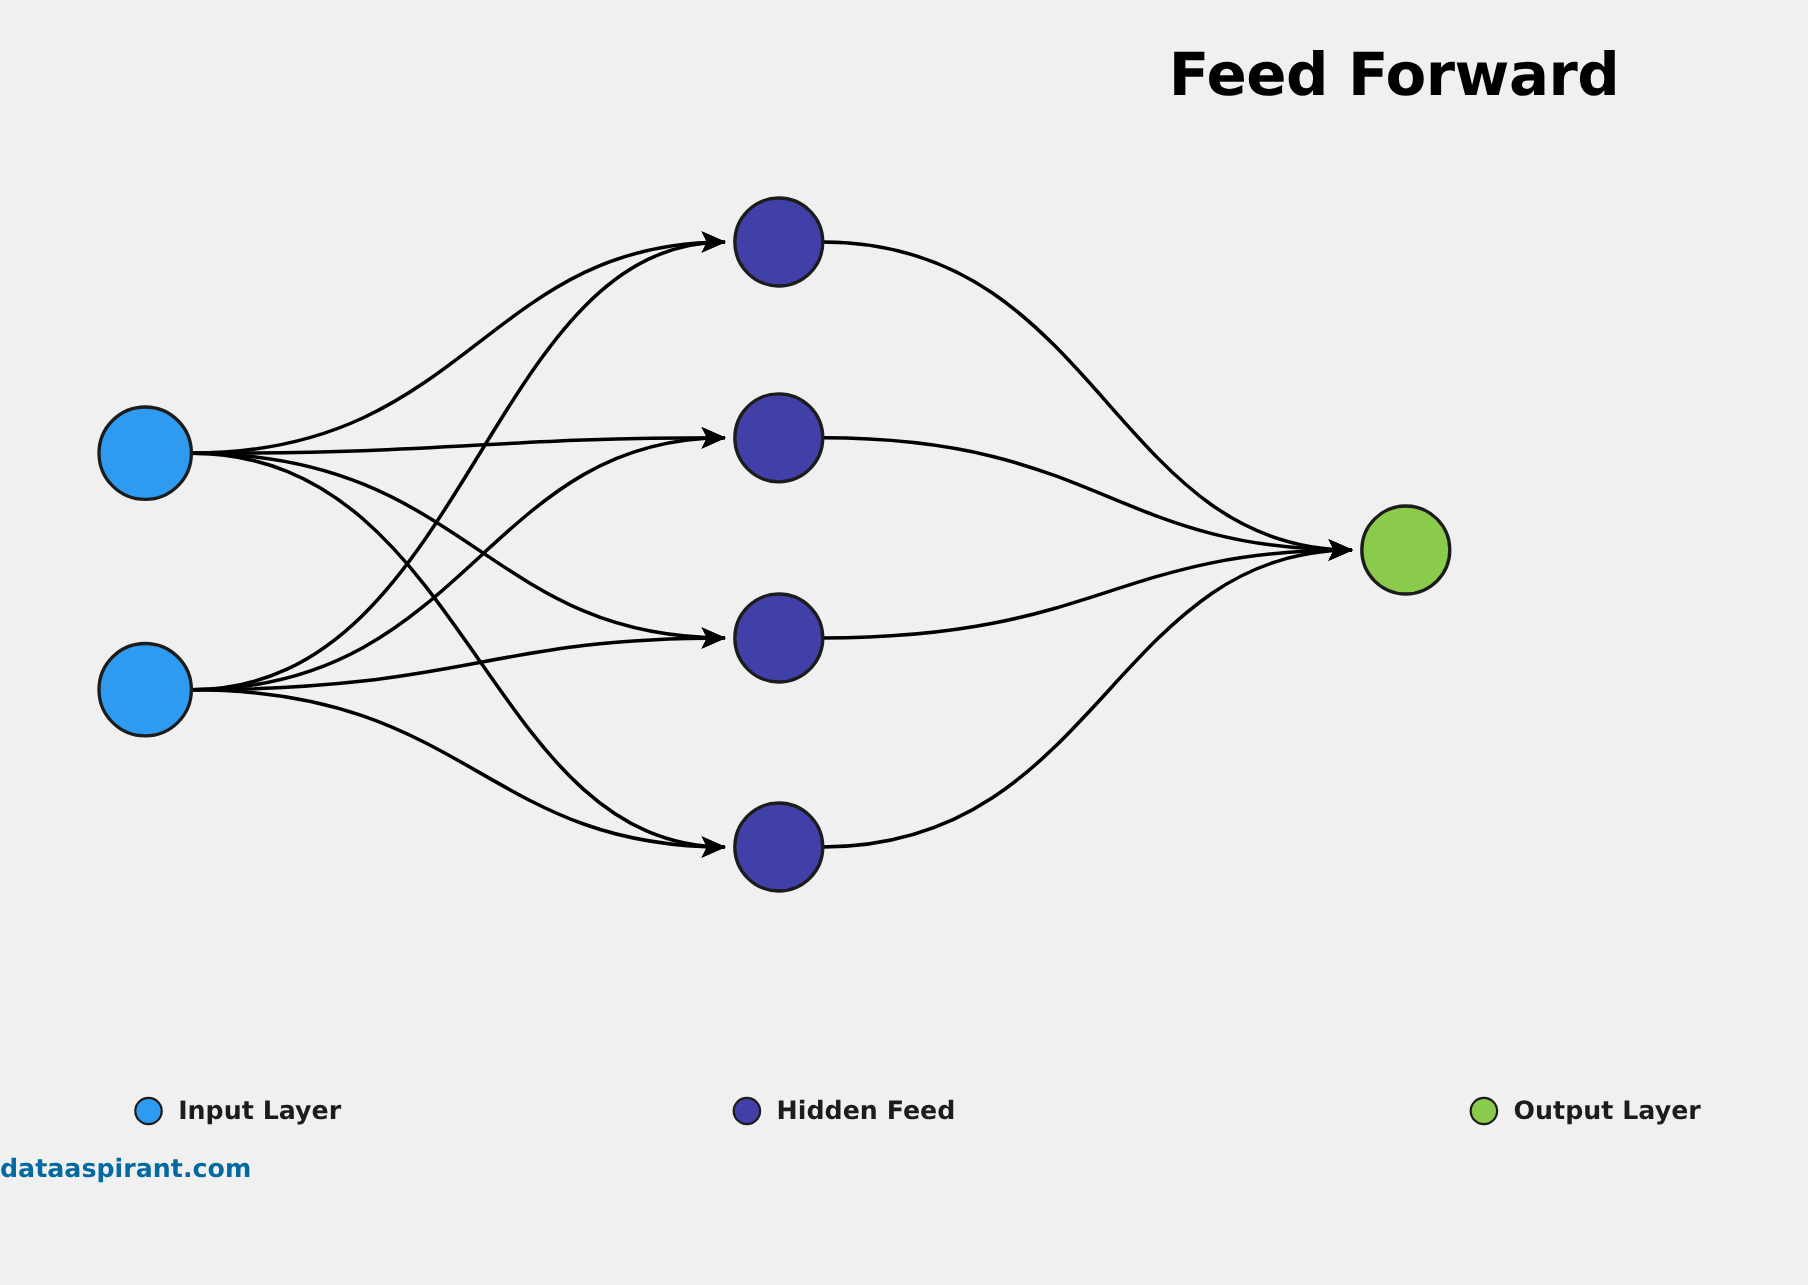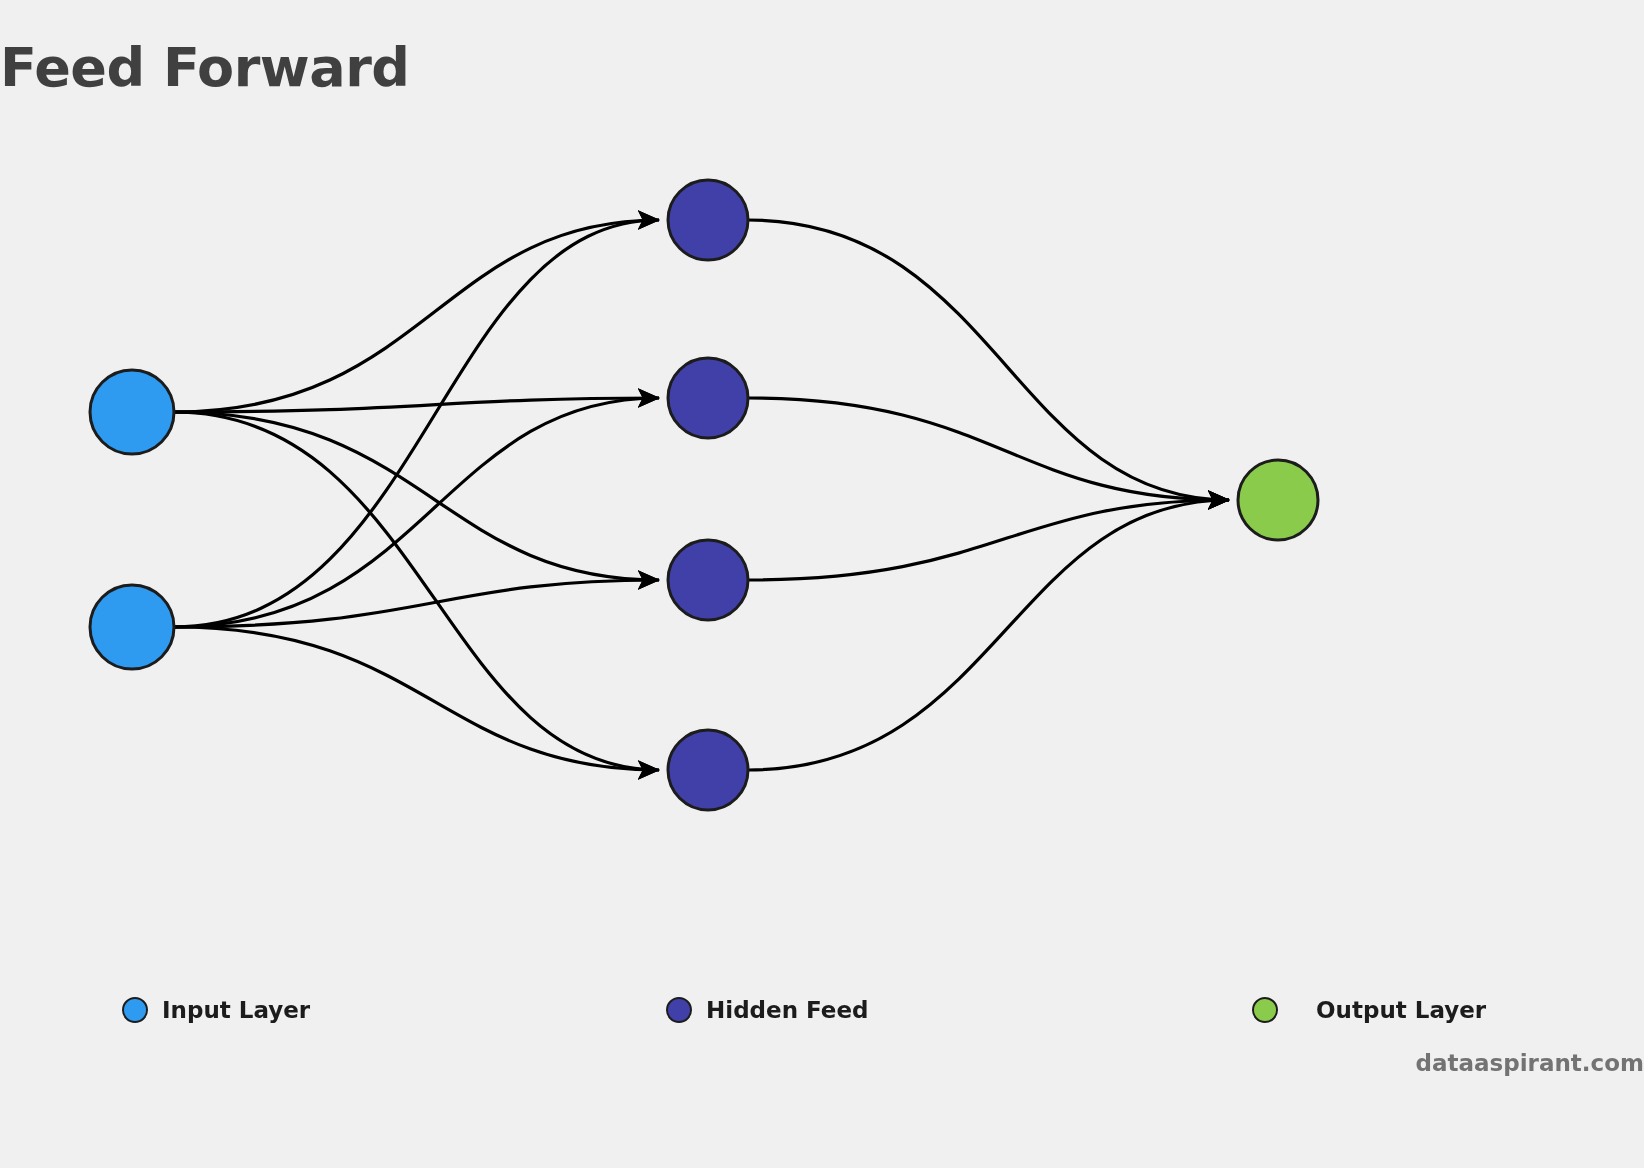--- a/index.html
+++ b/index.html
@@ -13,24 +13,24 @@
     height: 1168px;
     background: #f0f0f0;
     overflow: hidden;
     font-family: "DejaVu Sans", "Liberation Sans", sans-serif;
   }
   #title {
     position: absolute;
     top: 36px;
     left: 0;
     width: 1472px;
-    text-align: left;
+    text-align: right;
     font-size: 54px;
     font-weight: bold;
-    color: #404040;
+    color: #000000;
     letter-spacing: -0.5px;
   }
   #netsvg {
     position: absolute;
     top: 0;
     left: 0;
   }
   #legend {
     position: absolute;
     top: 988px;
@@ -54,30 +54,30 @@
   }
   .legend-label {
     margin-left: 14px;
     font-size: 23px;
     font-weight: bold;
     color: #1c1c1c;
     white-space: nowrap;
   }
   #legend-item-0 { left: 122px; }
   #legend-item-1 { left: 666px; }
-  #legend-item-2 { left: 1252px; gap: 24px; }
+  #legend-item-2 { left: 1336px; }
   #footer {
     position: absolute;
     top: 1050px;
     left: 0;
     width: 1644px;
-    text-align: right;
+    text-align: left;
     font-size: 23px;
     font-weight: bold;
-    color: #737373;
+    color: #0369a1;
   }
 </style>
 </head>
 <body>
 
 <div id="canvas">
 
   <div id="title">Feed Forward</div>
 
   <svg id="netsvg" width="1644" height="1168" viewBox="0 0 1644 1168">

